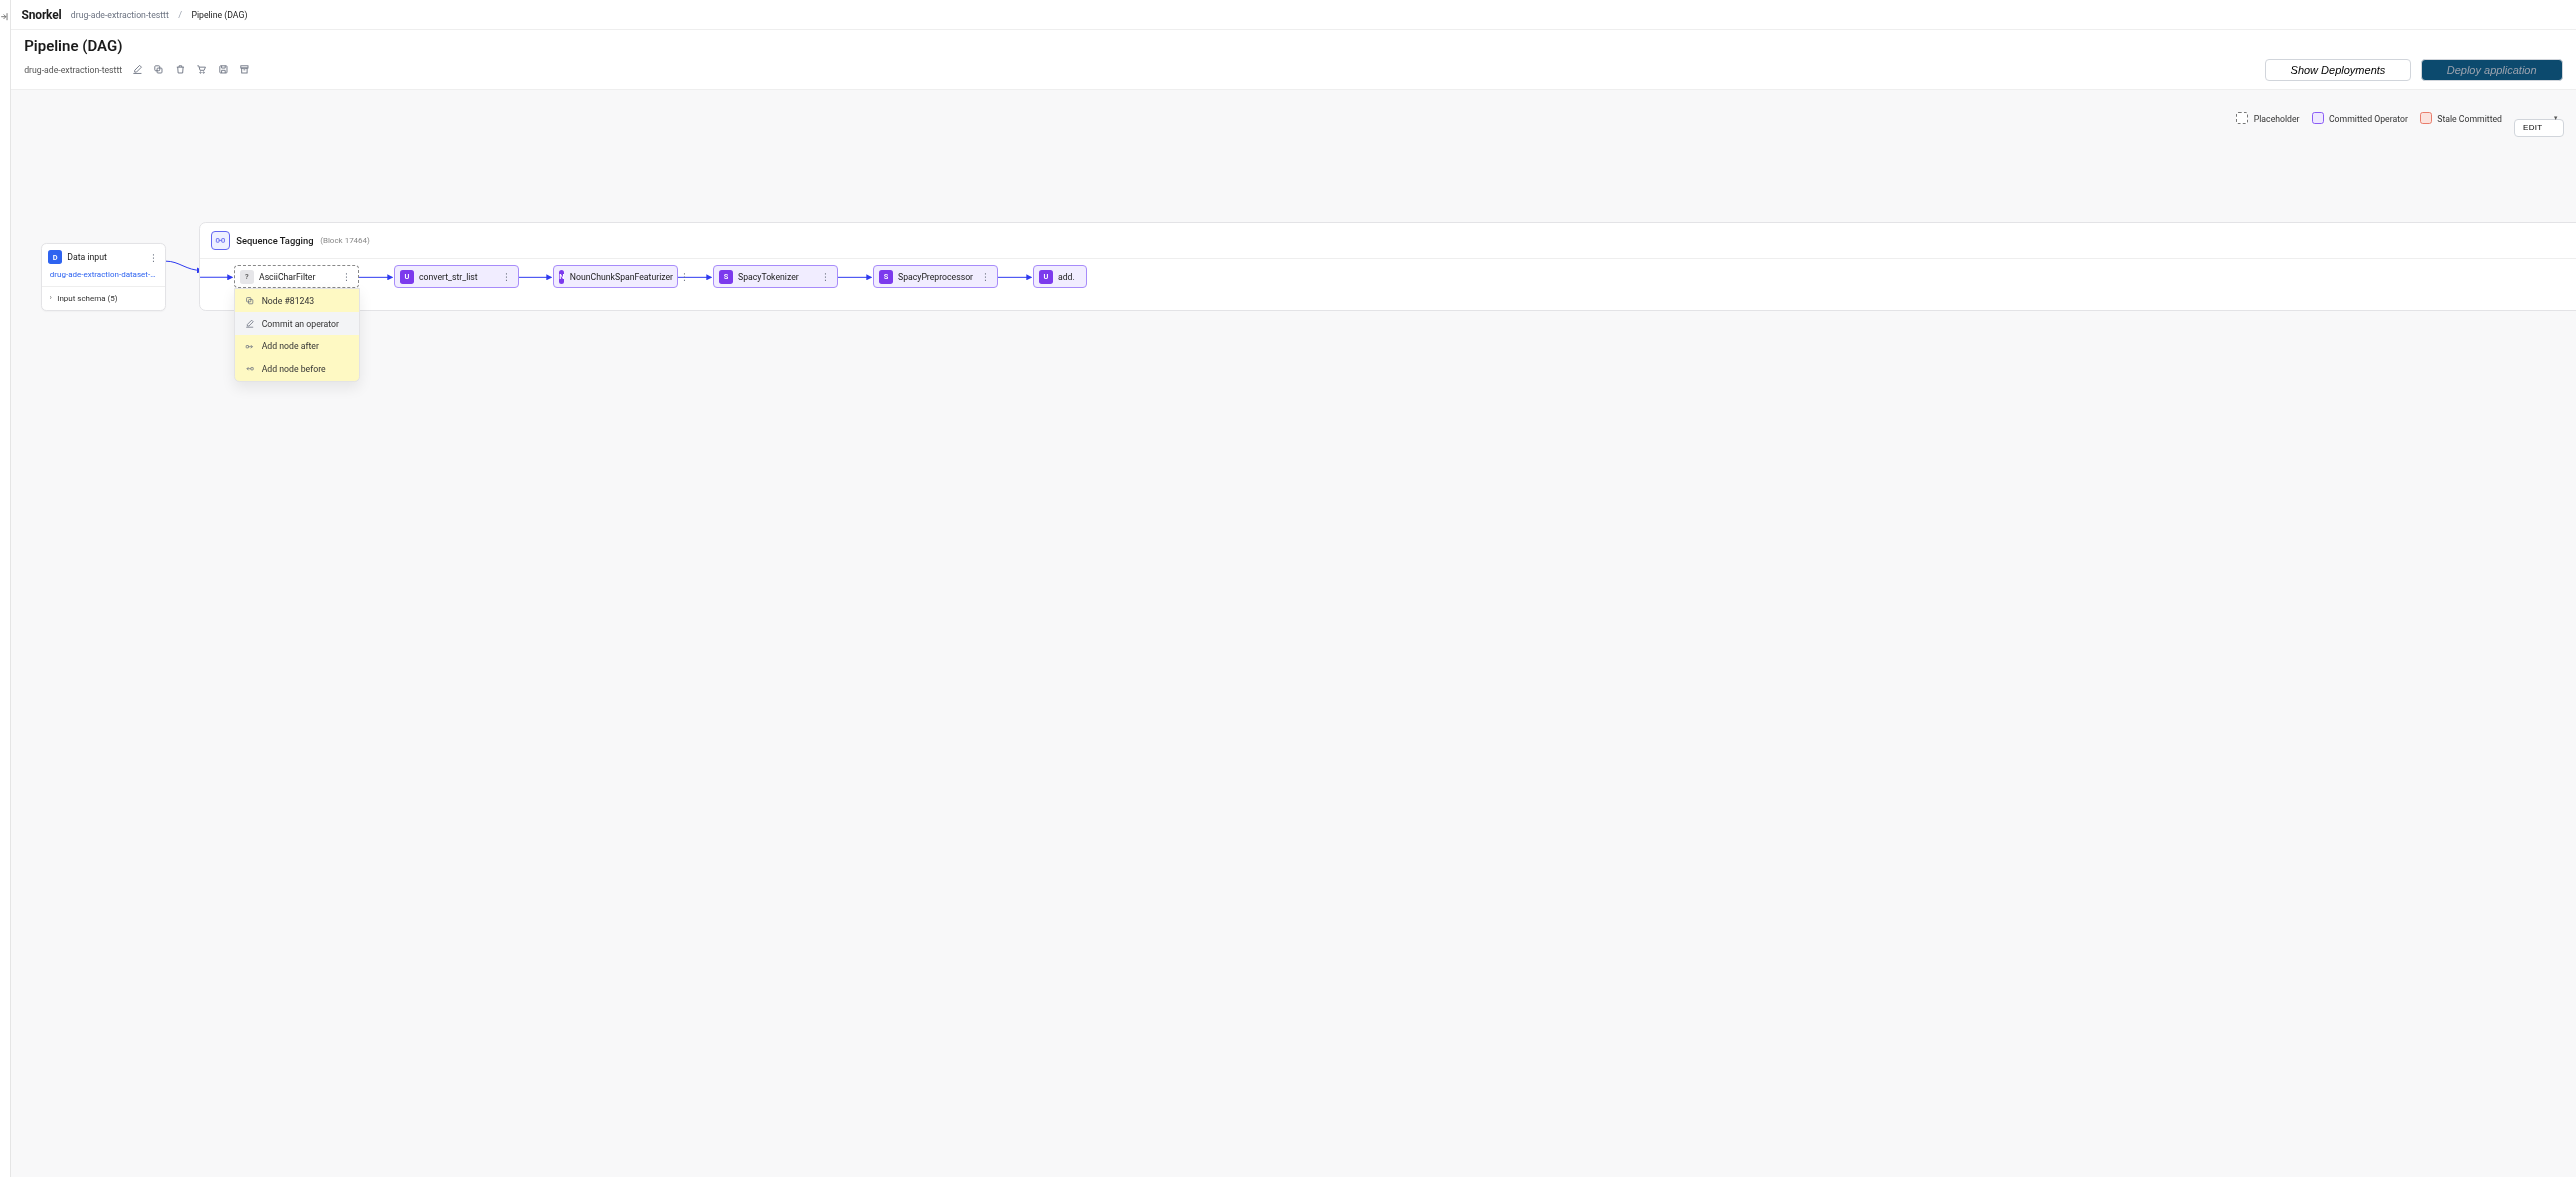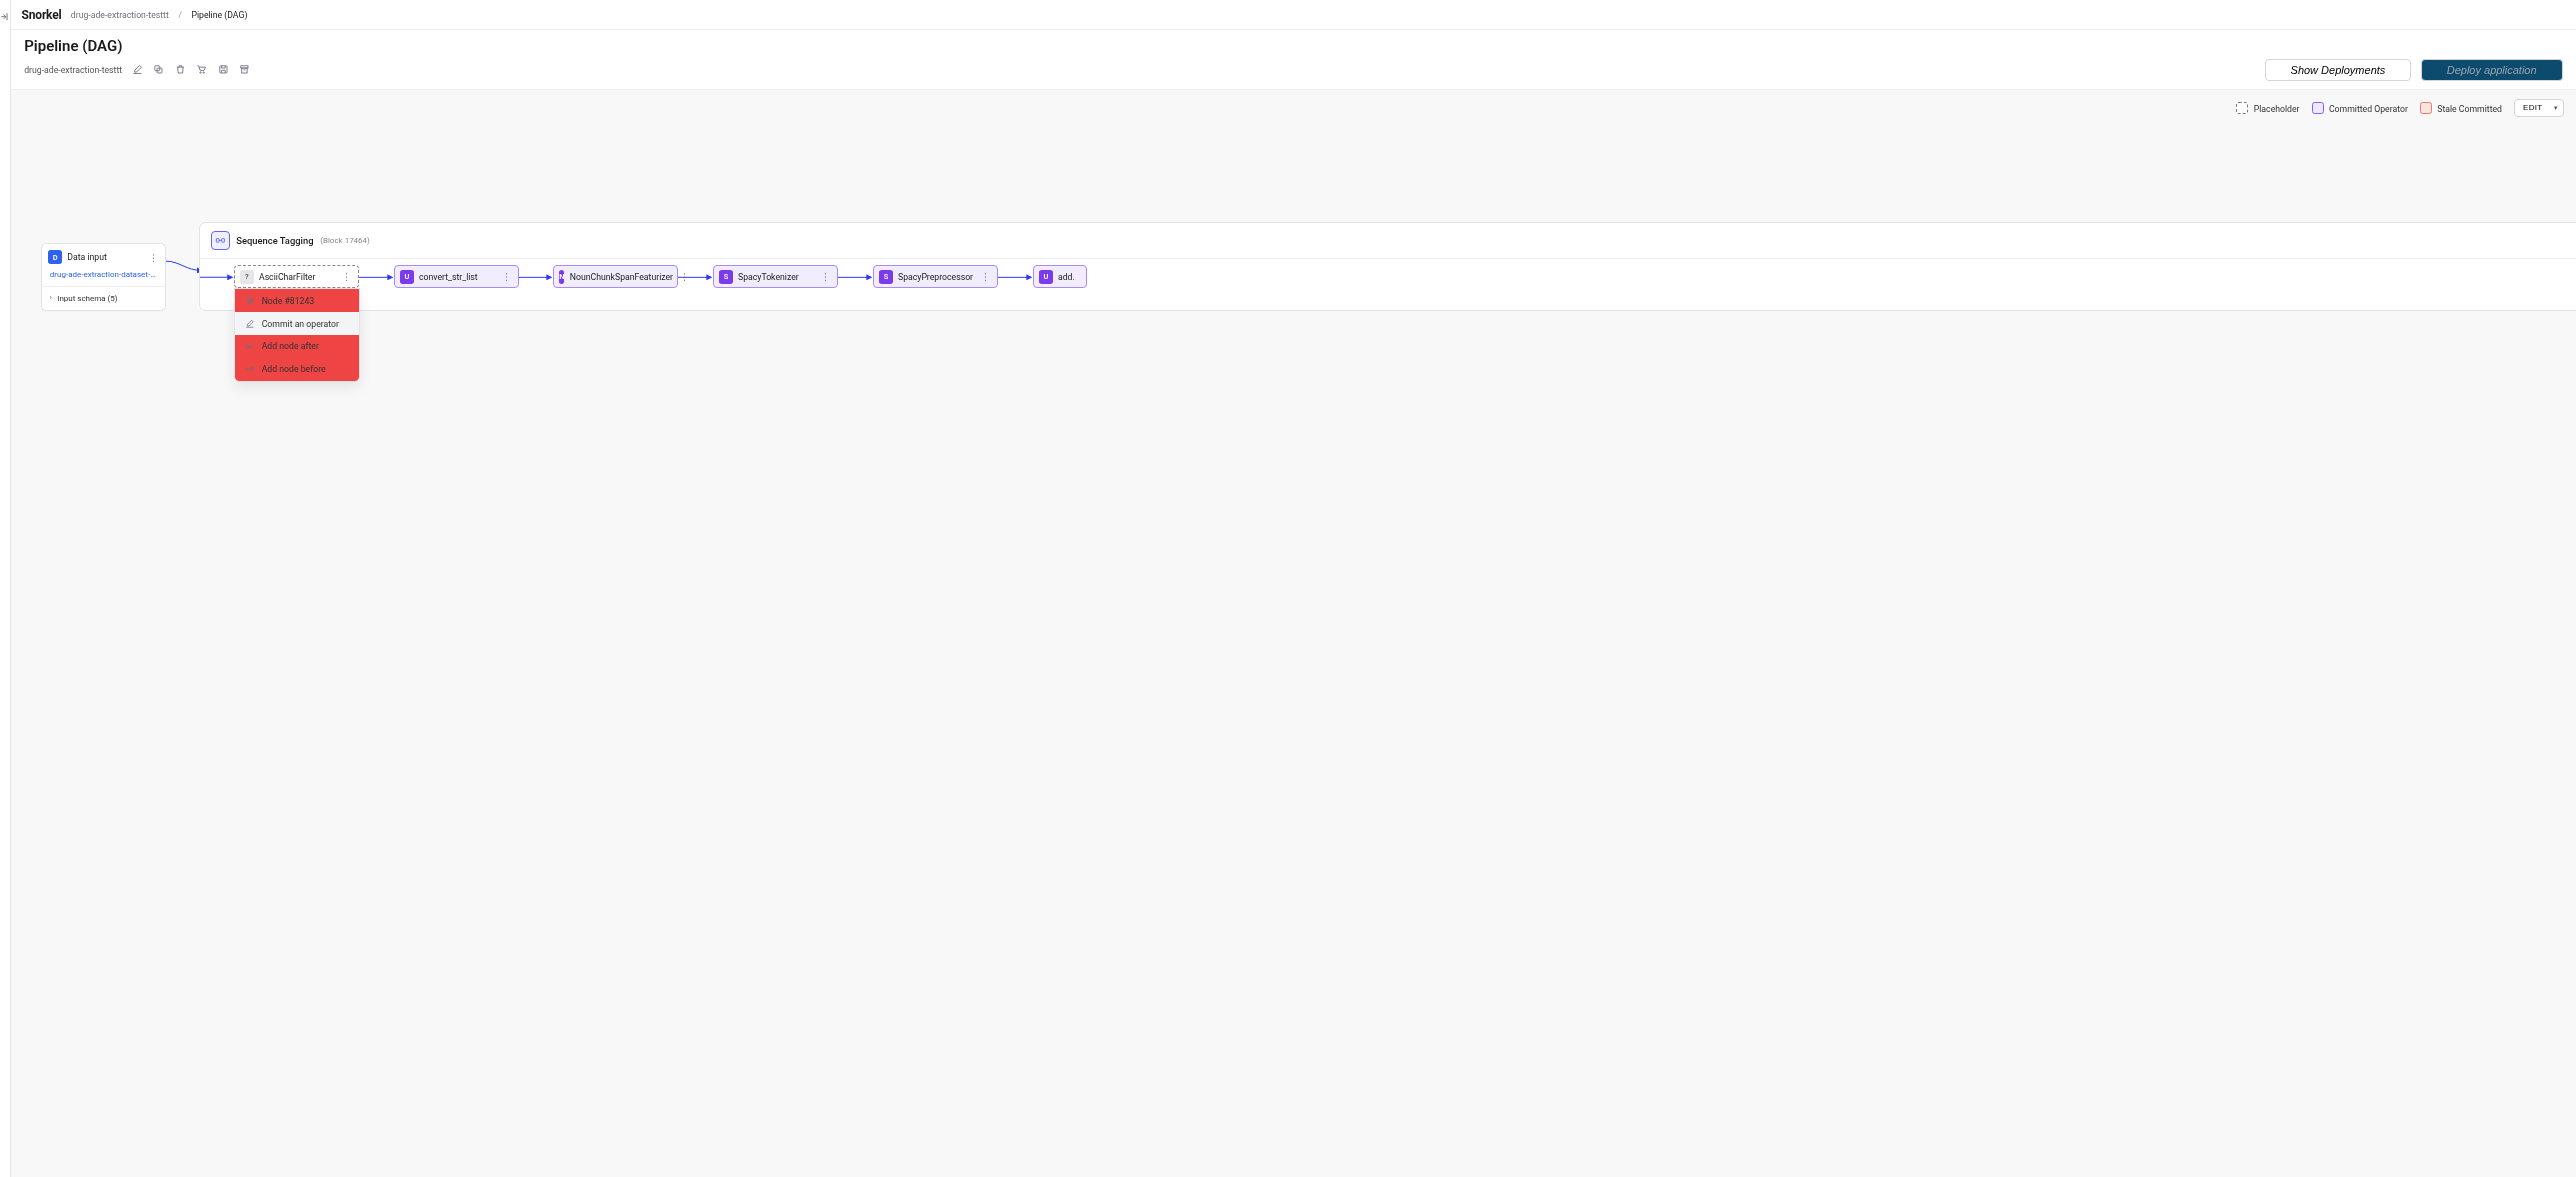--- a/index.html
+++ b/index.html
@@ -30,21 +30,21 @@
   .btn.disabled { background:#0c4a6e; color:#9ca3af; cursor:default; }
 
   
   .canvas-wrap { flex:1; background:#f8f8f9; position:relative; overflow:hidden; }
   .legend { position:absolute; top:9.4px; right:12px; display:flex; align-items:center; gap:12px; font-size:8.7px; color:#333; }
   .legend .chip { display:flex; align-items:flex-end; gap:5.4px; }
   .swatch { width:12px; height:12px; border-radius:2.7px; border:0.7px solid; }
   .swatch.placeholder { border:1px dashed #777; background:#fff; }
   .swatch.committed { background:#efe9ff; border-color:#8b5cf6; }
   .swatch.stale { background:#fbe3de; border-color:#e97c6b; }
-  .edit-select { border:0.7px solid #d1d5db; border-radius:4px; padding:3.4px 20px 3.4px 8px; font-size:8px; letter-spacing:0.3px; background:#fff; appearance:none; position:relative; }
+  .edit-select { border:0.7px solid #d1d5db; border-radius:4px; padding:3.4px 20px 3.4px 8px; font-size:8px; letter-spacing:0.3px; background:#fff; appearance:none; position:relative;margin-top:20px; }
   .edit-wrap { position:relative; }
   .edit-wrap::after { content:"▾"; position:absolute; right:6.7px; top:50%; transform:translateY(-50%); font-size:6.7px; color:#555; pointer-events:none; }
 
   .canvas { position:absolute; inset:0; }
 
   
   .data-card { position:absolute; left:30px; top:153px; width:125px; background:#fff; border:0.7px solid #e3e3e6; border-radius:5.4px; box-shadow:0 0.7px 1.3px rgba(0,0,0,0.03); }
   .data-card .row1 { display:flex; align-items:center; padding:6.7px 6.7px; gap:5.4px; }
   .badge { width:13.4px; height:13.4px; border-radius:2.7px; display:flex; align-items:center; justify-content:center; color:#fff; font-size:7.4px; font-weight:600; }
   .badge.blue { background:#2e63f0; }
@@ -67,21 +67,21 @@
   .node .nbadge { width:13.4px; height:13.4px; border-radius:2.7px; display:flex; align-items:center; justify-content:center; font-size:7.4px; font-weight:600; }
   .node .nlabel { flex:1; white-space:nowrap; }
   .node .kebab { color:#6b7280; cursor:pointer; font-size:9.4px; padding:0 1.3px;}
 
   .node.placeholder { border:1px dashed #888; background:#fff; }
   .node.placeholder .nbadge { background:#e6e6e9; color:#555; }
   .node.committed { border:0.7px solid #a78bfa; background:#f1edff; }
   .node.committed .nbadge { background:#7c3aed; color:#fff; }
 
   
-  .ctx-menu { position:absolute; left:34px; top:189px; width:126px; background:#ef4444; border:0.7px solid #e3e3e6; border-radius:0 0 5.4px 5.4px; box-shadow:0 5.4px 13.4px rgba(0,0,0,0.08); overflow:hidden; z-index:10;text-align:right;}
+  .ctx-menu { position:absolute; left:34px; top:189px; width:126px; background:#fef9c3; border:0.7px solid #e3e3e6; border-radius:0 0 5.4px 5.4px; box-shadow:0 5.4px 13.4px rgba(0,0,0,0.08); overflow:hidden; z-index:10;text-align:right;}
   .ctx-item { display:flex; align-items:center; gap:6.7px; padding:6px 9.4px; font-size:8.7px; color:#333; cursor:pointer; }
   .ctx-item:hover, .ctx-item.hover { background:#f3f4f6; }
   .ctx-ico { width:10.8px; height:10.8px; display:flex; align-items:center; justify-content:center; color:#6b7280; }
 
   
   svg.conn { position:absolute; overflow:visible; pointer-events:none; }
 </style>
 </head>
 <body>
 

